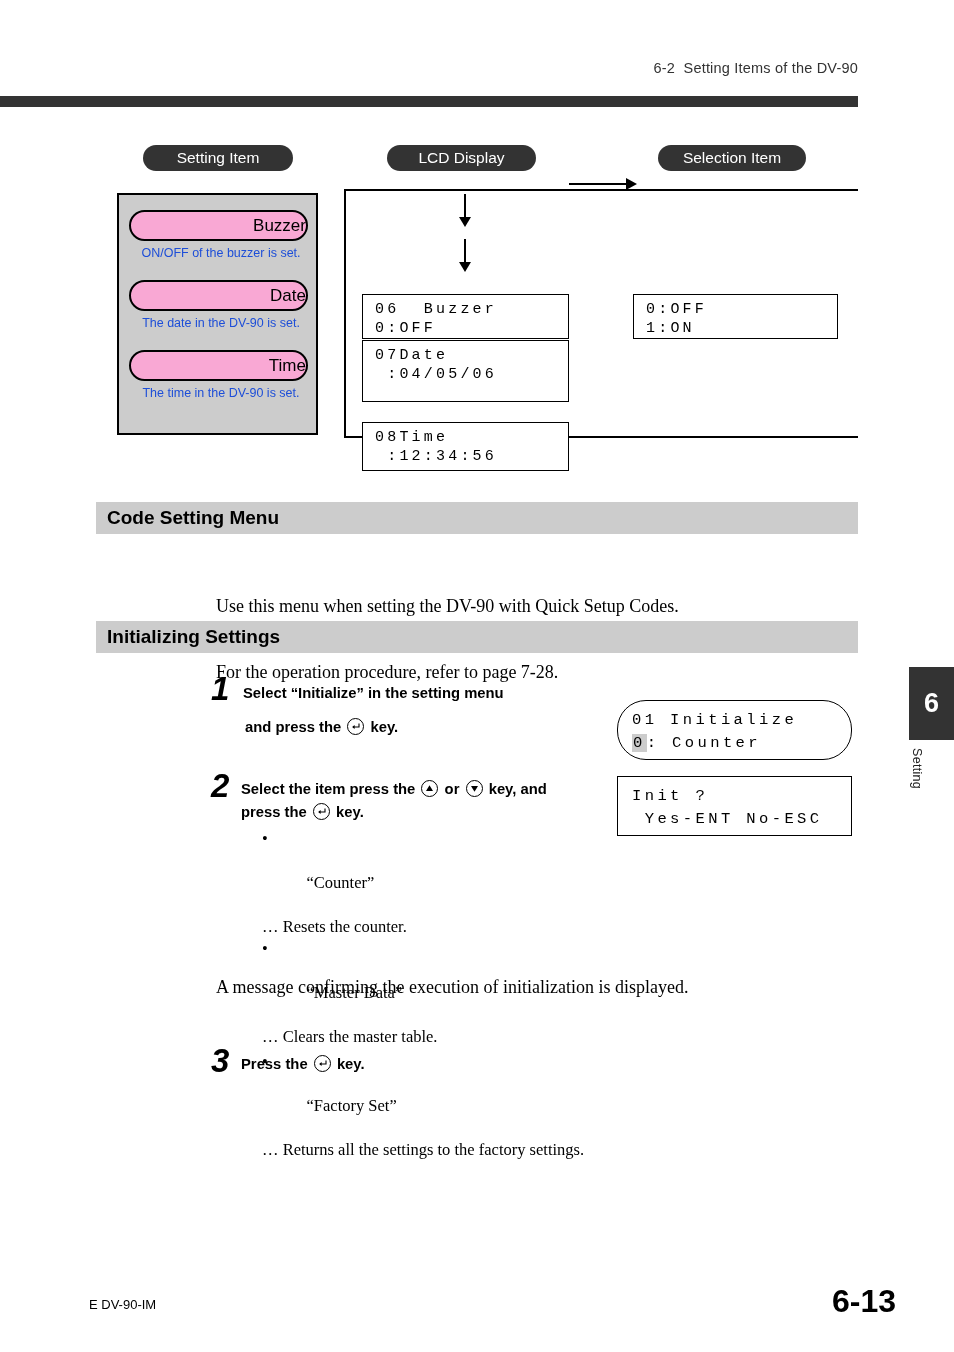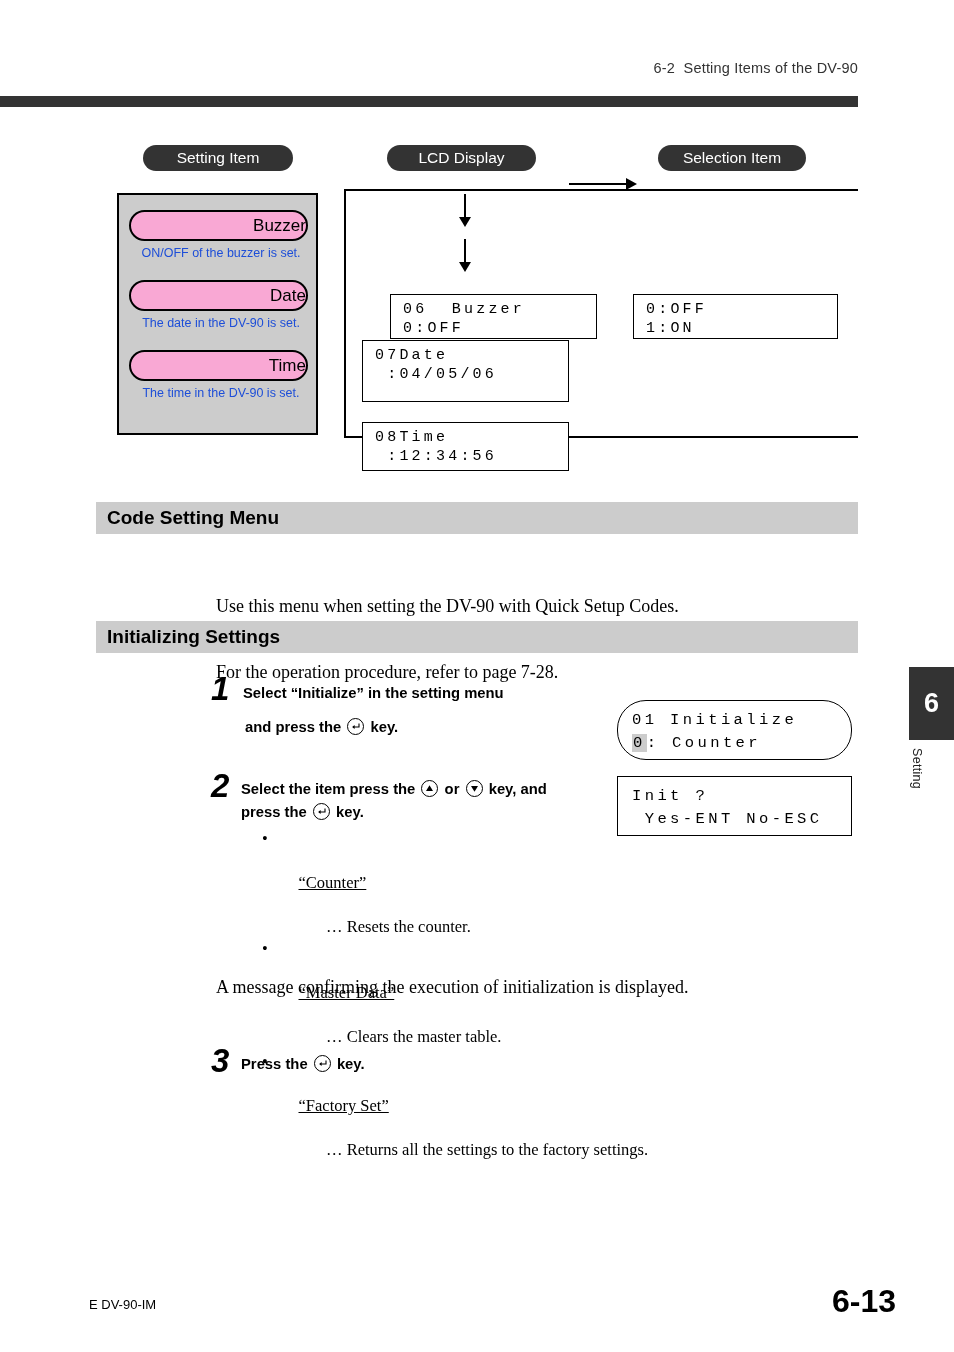--- a/index.html
+++ b/index.html
@@ -130,21 +130,21 @@
     font-family: "Liberation Mono", monospace;
     font-size: 15px;
     letter-spacing: 3.2px;
     color: #000;
     padding: 5px 0 0 12px;
   }
   .lcd-box .lcd-line {
     white-space: pre;
     line-height: 19px;
   }
-  #lcd-box-0 { left: 362px; top: 162px; width: 207px; height: 45px; margin-left: 28px; }
+  #lcd-box-0 { left: 362px; top: 162px; width: 207px; height: 45px; }
   #lcd-box-1 { left: 362px; top: 208px; width: 207px; height: 62px; }
   #lcd-box-2 { left: 362px; top: 290px; width: 207px; height: 49px; }
   #lcd-box-sel { left: 633px; top: 162px; width: 205px; height: 45px; }
 
   
   .v-arrow {
     position: absolute;
     width: 2px;
     background: #000;
   }
@@ -262,25 +262,24 @@
     font-size: 16.5px;
     line-height: 22px;
     color: #000;
     white-space: pre;
   }
   .bullet-row .dot {
     position: absolute;
     left: 0;
     top: 0;
   }
-  .bullet-row .bullet-term { margin-left: 20px; text-decoration: underline; }
+  .bullet-row .bullet-term { margin-left: 28px; }
   .bullet-desc {
     font-size: 16.5px;
     line-height: 22px;
-    margin-left: 64px;
     color: #000;
     white-space: pre;
   }
   .bullet-gap { height: 3px; }
 
   
   .step-lcd {
     position: absolute;
     border: 1.5px solid #000;
     box-sizing: border-box;

